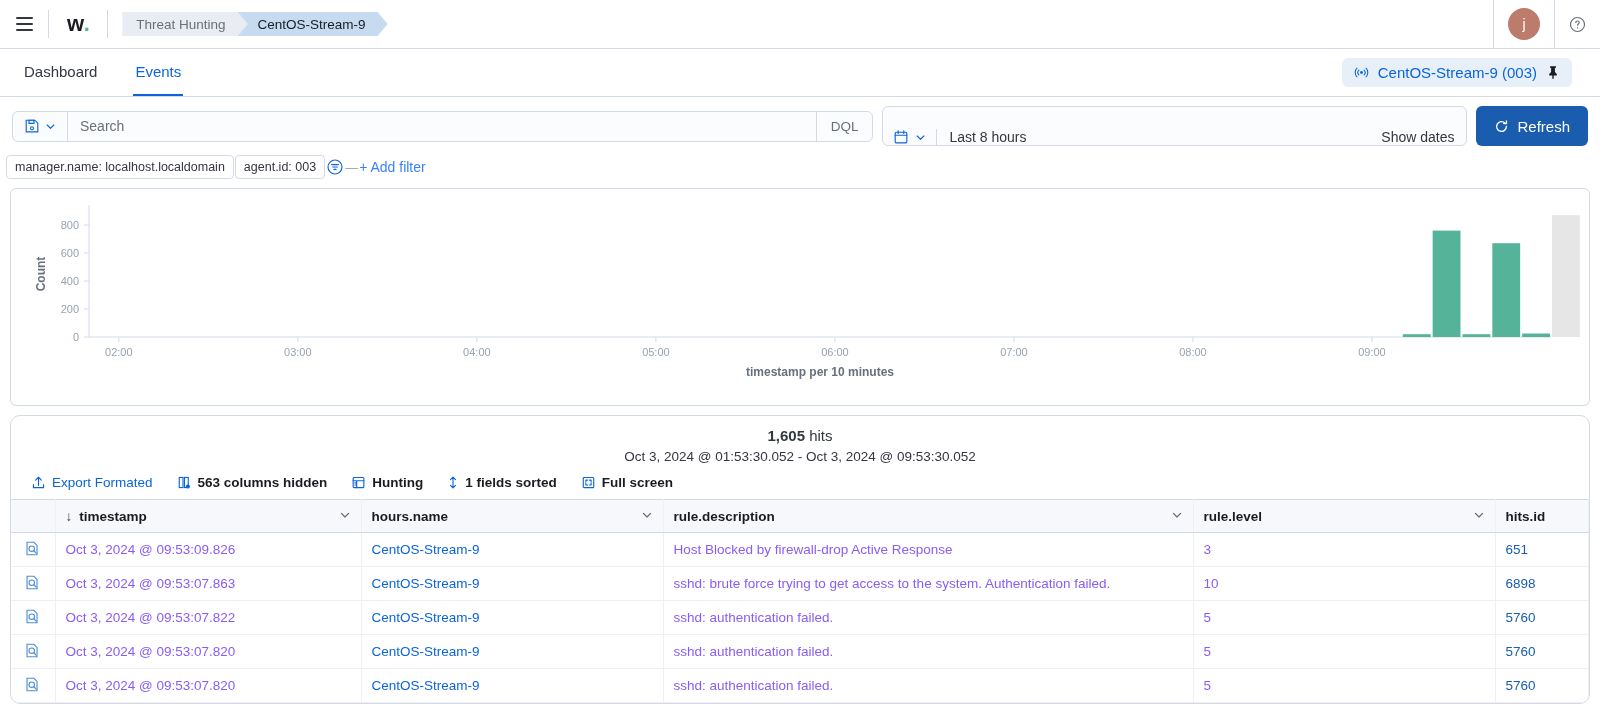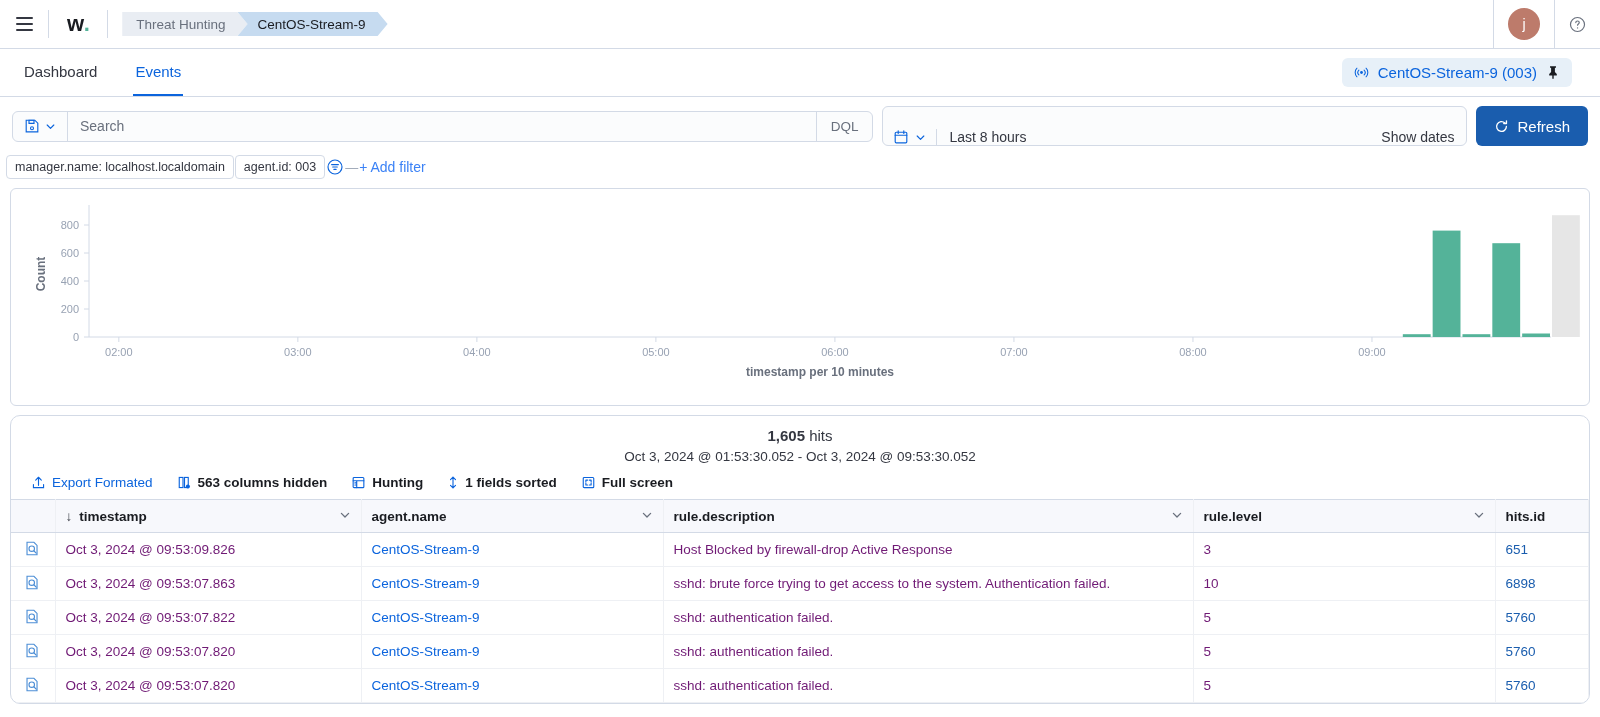--- a/index.html
+++ b/index.html
@@ -242,21 +242,21 @@
     height: 33px;
     white-space: nowrap;
   }
   th .thin { display: flex; align-items: center; }
   th .sortarrow { margin-right: 7px; font-weight: normal; color:#343741; }
   th .chev { margin-left: auto; color: #69707d; }
   tbody td {
     border-bottom: 1px solid #eef0f4;
     border-right: 1px solid #eef0f4;
     font-size: 13.5px;
-    color: #701a75;
+    color: #8b5cf6;
     padding: 9px 10px;
     height: 33px;
     overflow: hidden; text-overflow: ellipsis; white-space: nowrap;
   }
   td.linkcell { color: #0b64dd; }
   td.idcell { color: #1a5dae; font-weight: normal; }
   td.exp { text-align: center; padding: 0; }
   .expicon { color: #4e8fd6; display:inline-flex; cursor: pointer; }
   .col-exp { width: 44px; }
   .col-ts { width: 306px; }
@@ -479,21 +479,21 @@
             <span>timestamp</span>
             <span class="chev">
               <svg width="12" height="12" viewBox="0 0 12 12" fill="none" stroke="currentColor" stroke-width="1.3">
                   <path d="M2.4 4.4L6 8l3.6-3.6" stroke-linecap="round" stroke-linejoin="round"></path>
                 </svg>
             </span>
           </div>
         </th>
         <th>
           <div class="thin">
-            <span>agent.name</span>
+            <span>hours.name</span>
             <span class="chev">
               <svg width="12" height="12" viewBox="0 0 12 12" fill="none" stroke="currentColor" stroke-width="1.3">
                   <path d="M2.4 4.4L6 8l3.6-3.6" stroke-linecap="round" stroke-linejoin="round"></path>
                 </svg>
             </span>
           </div>
         </th>
         <th>
           <div class="thin">
             <span>rule.description</span>

